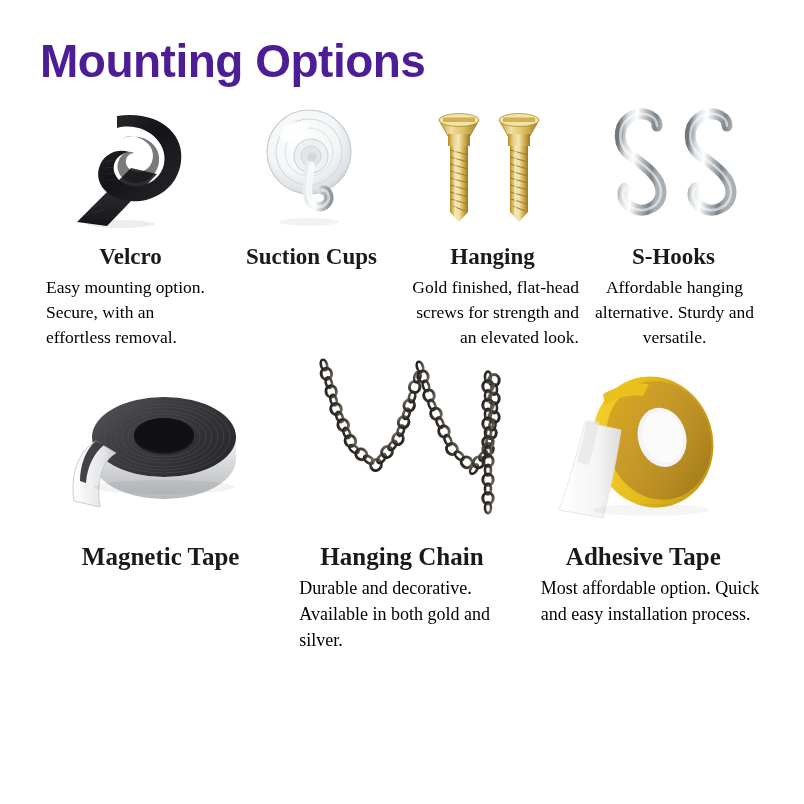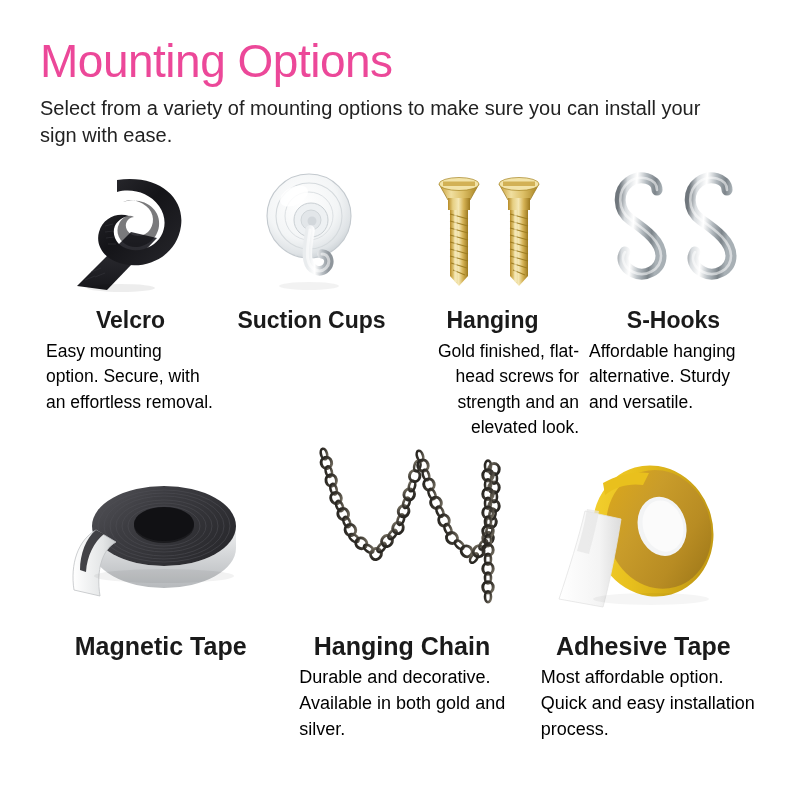--- a/index.html
+++ b/index.html
@@ -14,22 +14,22 @@
     position: relative;
     width: 804px;
     height: 804px;
     background: #ffffff;
     padding: 38px 40px 0 40px;
   }
 
   
   .page-title {
     font-size: 46px;
-    font-weight: normal;
-    color: #ec4899;
+    font-weight: bold;
+    color: #4c1d95;
     letter-spacing: -0.5px;
     line-height: 1.04;
     margin-bottom: 9px;
   }
   .page-subtitle {
     font-size: 20px;
     color: #222222;
     line-height: 1.38;
     max-width: 672px;
     font-weight: 400;
@@ -45,20 +45,21 @@
     margin-top: 14px;
   }
   .row-2 {
     grid-template-columns: repeat(3, 1fr);
     margin-top: 16px;
   }
   .cell {
     display: flex;
     flex-direction: column;
     align-items: center;
+    font-family: Liberation Serif, serif;
   }
   .art {
     width: 100%;
     display: flex;
     align-items: flex-end;
     justify-content: center;
   }
   .row-1 .art { height: 132px; }
   .row-2 .art { height: 158px; }
 
@@ -78,32 +79,31 @@
     line-height: 1.45;
     color: #000000;
     text-align: left;
     margin-top: 5px;
     width: 100%;
     padding: 0 4px;
   }
   .row-1 .c0 .item-desc { padding-left: 6px; }
   .row-1 .c1 .item-desc { padding-left: 4px; }
   .row-1 .c2 .item-desc { padding-left: 4px; text-align: right; }
-  .row-1 .c3 .item-desc { padding-left: 6px; }
+  .row-1 .c3 .item-desc { padding-left: 6px; text-align: center; }
   .row-2 .item-desc { font-size: 18px; padding-left: 18px; margin-top: 4px; }
 
   svg { display: block; }
 </style>
 </head>
 <body>
 
 <div class="page">
 
   <h1 class="page-title">Mounting Options</h1>
-  <p class="page-subtitle">Select from a variety of mounting options to make sure you can install your sign with ease.</p>
 
   <div class="row row-1">
 
     <div class="cell c0">
       <div class="art">
         <svg width="140" height="128" viewBox="0 0 140 128">
           <defs>
             <linearGradient id="vg" x1="0" y1="0" x2="1" y2="1">
               <stop offset="0%" stop-color="#2c2c31"></stop>
               <stop offset="45%" stop-color="#141418"></stop>

